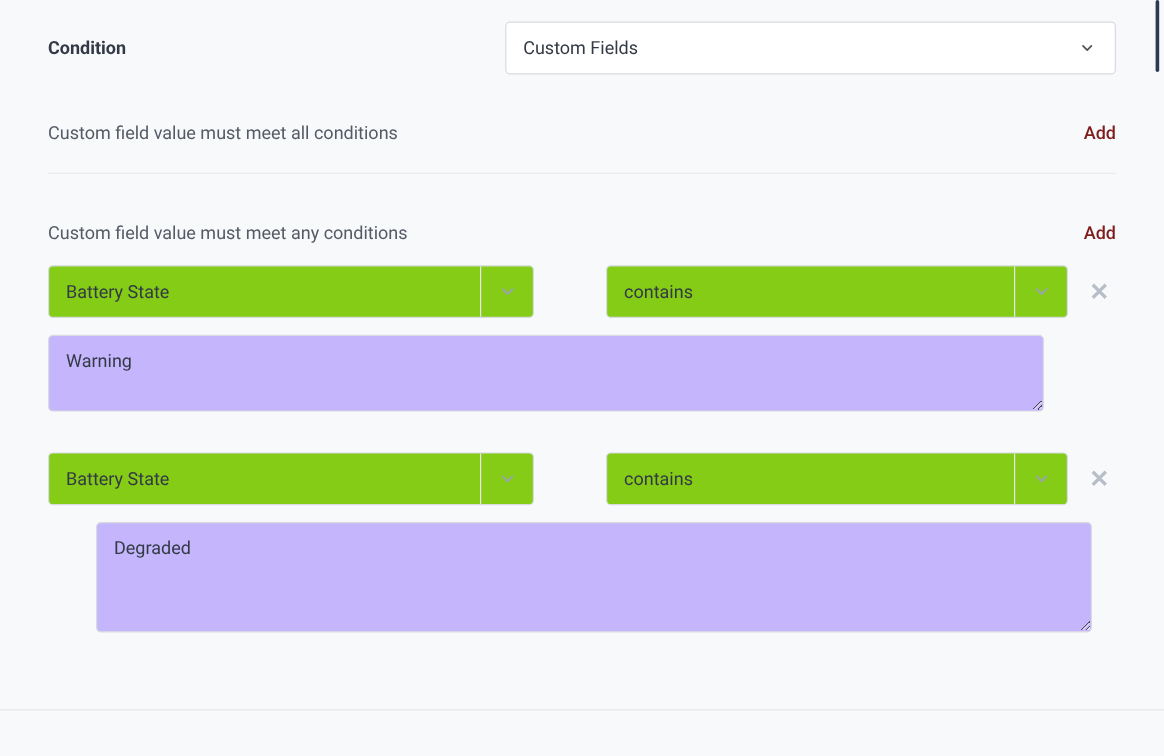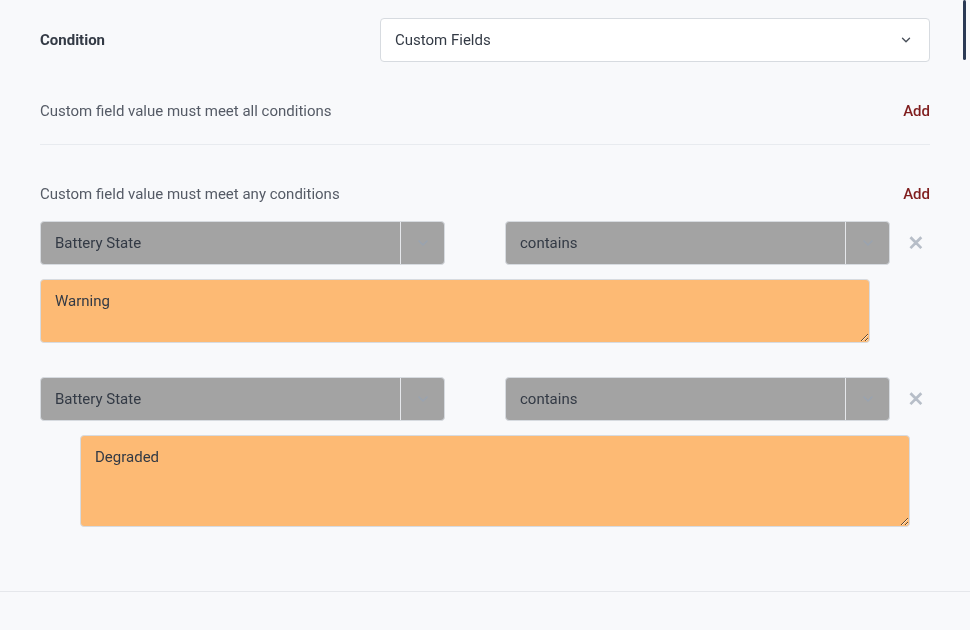--- a/index.html
+++ b/index.html
@@ -44,20 +44,21 @@
       height: 44px;
       border: 1px solid #d7dbe0;
       border-radius: 4px;
       background: #fff;
       padding: 0 14px;
       display: flex;
       align-items: center;
       justify-content: space-between;
       cursor: pointer;
       color: #333a45;
+      margin-left: 41px;
     }
     .chevron {
       width: 18px;
       height: 18px;
       display: inline-flex;
       align-items: center;
       justify-content: center;
       color: #4a505a;
     }
     .chevron.soft { color: #9aa3af; }
@@ -75,21 +76,21 @@
     .cond-row {
       display: flex;
       align-items: center;
       gap: 12px;
       margin-bottom: 14px;
     }
     .select-split {
       height: 44px;
       border: 1px solid #d7dbe0;
       border-radius: 4px;
-      background: #a3a3a3;
+      background: #84cc16;
       display: flex;
       align-items: stretch;
       cursor: pointer;
       color: #333a45;
     }
     .select-split .text {
       flex: 1 1 auto;
       padding: 0 14px;
       display: flex;
       align-items: center;
@@ -118,21 +119,21 @@
     .textarea-wrap {
       width: 830px;
       margin-bottom: 30px;
       position: relative;
     }
     .ta {
       width: 100%;
       min-height: 64px;
       border: 1px solid #d7dbe0;
       border-radius: 4px;
-      background: #fdba74;
+      background: #c4b5fd;
       padding: 12px 14px;
       font-family: inherit;
       font-size: 15px;
       color: #333a45;
       resize: both;
     }
     .ta.tall { min-height: 92px; margin-left: 40px; }
     .right-edge {
       position: absolute;
       top: 0;

